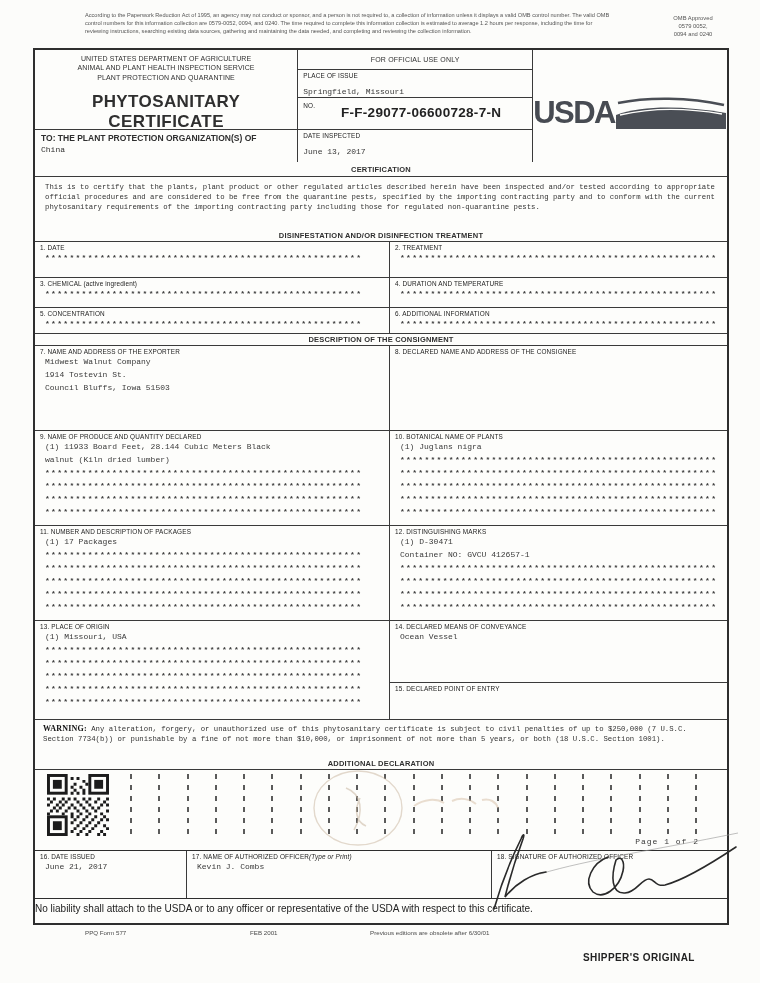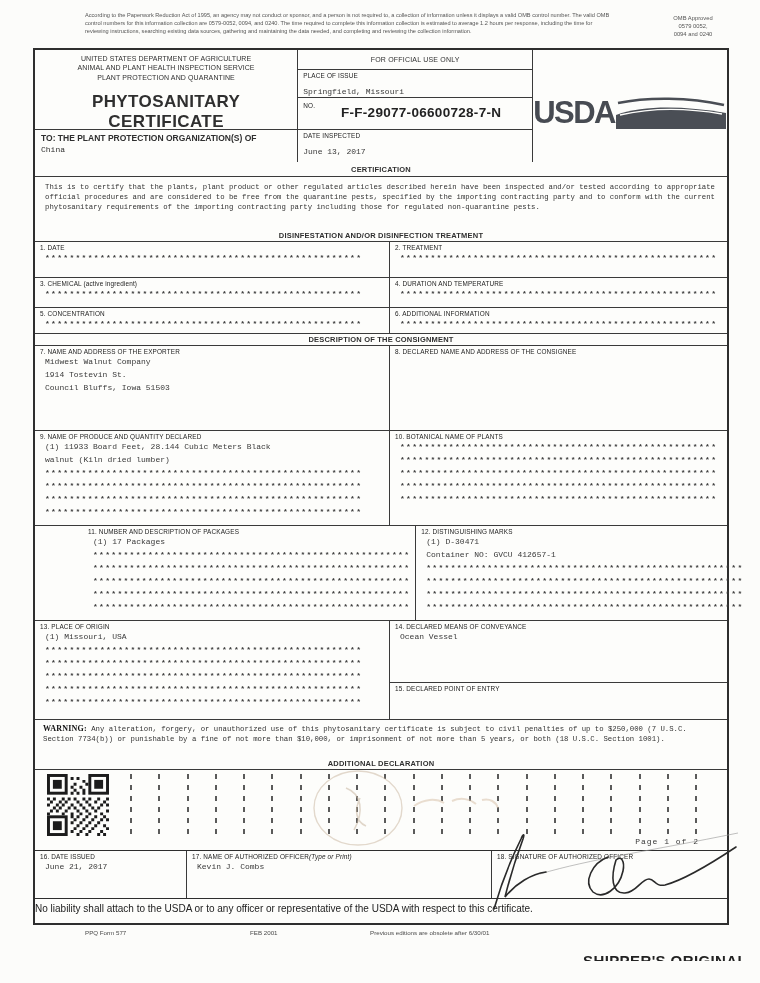--- a/index.html
+++ b/index.html
@@ -46,21 +46,21 @@
 
   
   .row2 { display:flex; border-bottom:1px solid #3a3a3a; }
   .row2:last-of-type {}
   .c-left { width:355px; border-right:1px solid #3a3a3a; padding:2px 5px; }
   .c-right { flex:1; padding:2px 5px; }
   .stars { font-family:"Liberation Mono", monospace; font-size:8px; font-weight:bold; letter-spacing:1.3px; line-height:13px; color:#3a3a3a; padding-left:5px; overflow:hidden; white-space:pre-line; }
   .tval { font-family:"Liberation Mono", monospace; font-size:8px; line-height:13px; color:#3a3a3a; padding-left:5px; white-space:pre-line; }
 
   .tr1 { height:36px; } .tr2 { height:30px; } .tr3 { height:26px; }
-  .cr78 { height:85px; } .cr910 { height:95px; } .cr1112 { height:95px;padding-left:48px; } .cr1315 { height:98px; border-bottom:none; }
+  .cr78 { height:85px; } .cr910 { height:95px; } .cr1112 { height:95px; } .cr1315 { height:98px; border-bottom:none; }
   .c-right-split { flex:1; display:flex; flex-direction:column; padding:0; }
   .split-top { height:62px; border-bottom:1px solid #3a3a3a; padding:2px 5px; }
   .split-bottom { flex:1; padding:2px 5px; }
 
   
   .warning { height:39px; border-top:1px solid #3a3a3a; padding:3px 8px 0 8px; font-family:"Liberation Mono", monospace; font-size:7.3px; line-height:1.4; color:#333; }
   .warning b { font-family:Liberation Serif, serif; font-size:8px; letter-spacing:.2px; color:#111; }
 
   
   .decl { height:80px; position:relative; }
@@ -75,21 +75,21 @@
   .o16 { width:152px; border-right:1px solid #3a3a3a; padding:2px 5px; }
   .o17 { width:305px; border-right:1px solid #3a3a3a; padding:2px 5px; }
   .o18 { flex:1; padding:2px 5px; position:relative; }
   .sig { position:absolute; left:-12px; top:-32px; width:265px; height:100px; pointer-events:none; }
 
   .liability { flex:1; border-top:1.5px solid #2e2e2e; padding:4px 0; font-size:10px; color:#222; }
 
   
   .ft { position:absolute; font-size:6.2px; color:#4a4a4a; top:929px; }
   .ft-form { left:85px; } .ft-date { left:250px; } .ft-note { left:370px; }
-  .copy-label { position:absolute; left:583px; top:952px; width:170px; height:9px; overflow:hidden; font-size:15px; font-weight:bold; letter-spacing:.4px; color:#222; }
+  .copy-label { position:absolute; left:583px; top:952px; width:170px; height:9px; overflow:hidden; font-size:10px; font-weight:bold; letter-spacing:.4px; color:#222; }
 </style>
 </head>
 <body>
 
 <div class="notice">According to the Paperwork Reduction Act of 1995, an agency may not conduct or sponsor, and a person is not required to, a collection of information unless it displays a valid OMB control number. The valid OMB control numbers for this information collection are 0579-0052, 0094, and 0240. The time required to complete this information collection is estimated to average 1.2 hours per response, including the time for reviewing instructions, searching existing data sources, gathering and maintaining the data needed, and completing and reviewing the collection information.</div>
 <div class="omb pre">OMB Approved
 0579 0052,
 0094 and 0240</div>
 
 <div class="form">
@@ -185,20 +185,21 @@
       <div class="lab">9. NAME OF PRODUCE AND QUANTITY DECLARED</div>
       <div class="tval">(1)  11933 Board Feet, 28.144 Cubic Meters Black
 walnut (Kiln dried lumber)</div>
       <div class="stars">****************************************************
 ****************************************************
 ****************************************************
 ****************************************************</div>
     </div>
     <div class="c-right">
       <div class="lab">10. BOTANICAL NAME OF PLANTS</div>
+      <div class="tval">(1)  Juglans nigra</div>
       <div class="stars">****************************************************
 ****************************************************
 ****************************************************
 ****************************************************
 ****************************************************</div>
     </div>
   </div>
   <div class="row2 cr1112">
     <div class="c-left">
       <div class="lab">11. NUMBER AND DESCRIPTION OF PACKAGES</div>

